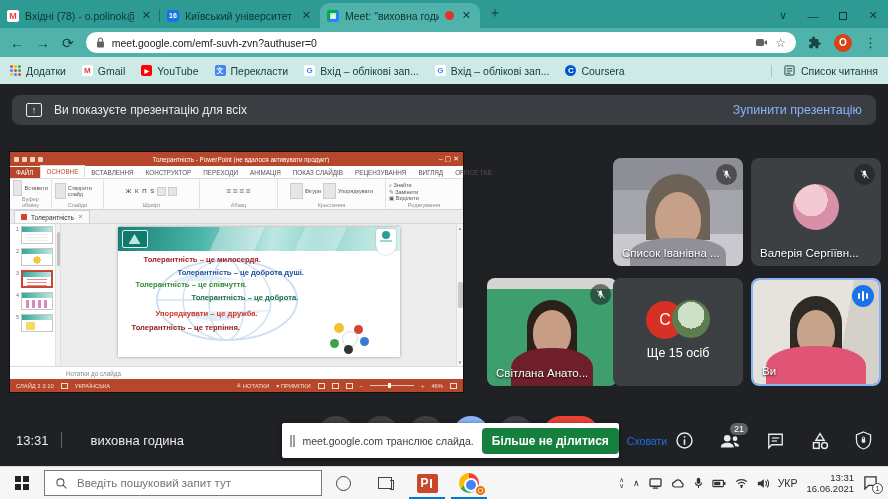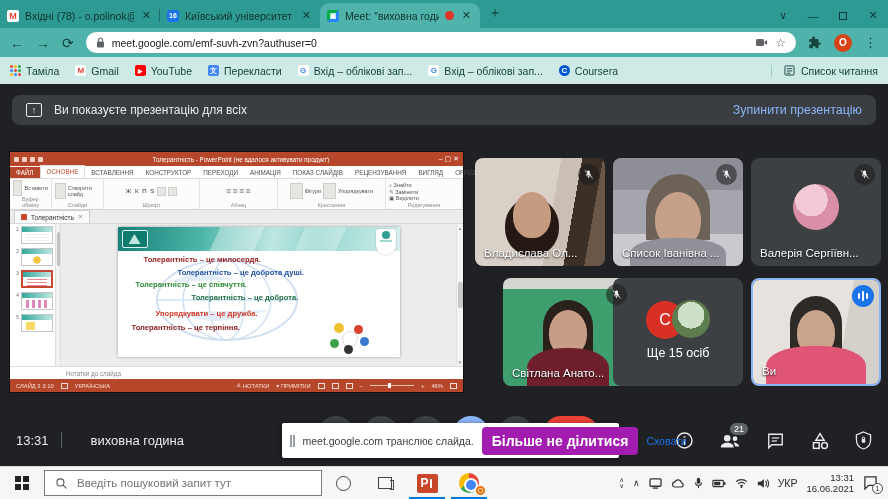--- a/index.html
+++ b/index.html
@@ -129,21 +129,21 @@
   .ctrl.end { width:56px; border-radius:20px; background:#ea4335; }
   .meet-right { position:absolute; right:16px; bottom:16px; display:flex; gap:25px; align-items:center; z-index:2; }
   .mr-ic { position:relative; display:flex; }
   .count-badge { position:absolute; top:-9px; right:-7px; background:#5f6368; color:#fff; font-size:9px; border-radius:9px; padding:1px 4px; }
 
   
   .share-popup { position:absolute; left:282px; top:339px; width:337px; height:35px; background:#fff; box-shadow:0 1px 5px rgba(0,0,0,.5); display:flex; align-items:center; gap:8px; padding:0 8px; z-index:5; border-radius:2px; }
   .grip { display:flex; gap:1.5px; }
   .grip i { width:1.5px; height:12px; background:#9aa0a6; }
   .sp-text { font-size:10.5px; color:#3c4043; white-space:nowrap; }
-  .sp-btn { background:#a21caf; color:#fff; font-size:14px; font-weight:bold; border:none; border-radius:4px; padding:6px 10px; white-space:nowrap; }
+  .sp-btn { background:#15803d; color:#fff; font-size:12px; font-weight:bold; border:none; border-radius:4px; padding:6px 10px; white-space:nowrap; }
   .sp-link { color:#1a73e8; font-size:10.5px; white-space:nowrap; }
 
   
   .taskbar { position:absolute; left:0; right:0; bottom:0; height:33px; background:#f6f6f6; border-top:1px solid #dadada; display:flex; align-items:center; color:#2a2a2a; }
   .start { width:44px; height:100%; display:flex; align-items:center; justify-content:center; }
   .winlogo { display:grid; grid-template-columns:6px 6px; grid-gap:1.5px; }
   .winlogo i { width:6px; height:6px; background:#222; }
   .tsearch { width:278px; height:26px; background:#fff; border:1px solid #7a7a7a; display:flex; align-items:center; gap:9px; padding:0 10px; }
   .tsearch input { border:none; outline:none; font-size:11.5px; color:#444; width:200px; font-family:"Liberation Sans",sans-serif; background:transparent; }
   .tb-ic { width:42px; height:100%; display:flex; align-items:center; justify-content:center; position:relative; }
@@ -225,21 +225,21 @@
           <i style="background:#ea4335"></i>
           <i style="background:#fbbc05"></i>
           <i style="background:#34a853"></i>
           <i style="background:#4285f4"></i>
           <i style="background:#ea4335"></i>
           <i style="background:#34a853"></i>
           <i style="background:#fbbc05"></i>
           <i style="background:#4285f4"></i>
           <i style="background:#ea4335"></i>
         </span>
-      <span>Таміла</span>
+      <span>Додатки</span>
     </span>
     <span class="bm">
         <span class="bm-ic" style="background:#fff;color:#ea4335;">M</span>
         <span>Gmail</span>
       </span>
     <span class="bm">
         <span class="bm-ic" style="background:#f00;font-size:6px;">▶</span>
         <span>YouTube</span>
       </span>
     <span class="bm">
@@ -454,34 +454,20 @@
           <span class="zoom-slider">
               <i></i>
             </span>
           <span>+</span>
           <span>46%</span>
           <span class="pst-box"></span>
         </span>
       </div>
     </div>
 
-    <div class="tile" style="left:475px;top:74px;">
-      <div class="vbg" style="background:linear-gradient(100deg,#d9d0c7 0 58%,#c9bfb5 58% 72%,#3c2f26 72% 86%,#6b5748 86%);"></div>
-      <div class="p-hair" style="left:44%;bottom:10px;width:54px;height:58px;background:#241a13;border-radius:48%;"></div>
-      <div class="p-head" style="left:44%;bottom:28px;background:#c59b80;"></div>
-      <div class="micoff">
-        <svg width="11" height="11" viewBox="0 0 24 24">
-            <path fill="#fff" d="M12 14a3 3 0 0 0 3-3V6a3 3 0 0 0-6 0v5a3 3 0 0 0 3 3z"></path>
-            <path d="M17 11a5 5 0 0 1-10 0" fill="none" stroke="#fff" stroke-width="1.6"></path>
-            <line x1="12" y1="16" x2="12" y2="20" stroke="#fff" stroke-width="1.6"></line>
-            <line x1="4" y1="3" x2="21" y2="20" stroke="#fff" stroke-width="2"></line>
-          </svg>
-      </div>
-      <span class="name">Владислава Ол...</span>
-    </div>
 
     <div class="tile" style="left:613px;top:74px;">
       <div class="vbg" style="background:linear-gradient(180deg,#8e8e96 0 30%,#a5a5ad 30% 70%,#c9c9cf 70%);"></div>
       <div class="p-hair" style="bottom:26px;width:64px;height:66px;background:#6d6258;"></div>
       <div class="p-head" style="bottom:18px;width:46px;height:56px;background:#c7a089;"></div>
       <div class="p-body" style="width:96px;height:34px;background:#8f9098;"></div>
       <div class="micoff">
         <svg width="11" height="11" viewBox="0 0 24 24">
             <path fill="#fff" d="M12 14a3 3 0 0 0 3-3V6a3 3 0 0 0-6 0v5a3 3 0 0 0 3 3z"></path>
             <path d="M17 11a5 5 0 0 1-10 0" fill="none" stroke="#fff" stroke-width="1.6"></path>
@@ -498,21 +484,21 @@
         <svg width="11" height="11" viewBox="0 0 24 24">
             <path fill="#fff" d="M12 14a3 3 0 0 0 3-3V6a3 3 0 0 0-6 0v5a3 3 0 0 0 3 3z"></path>
             <path d="M17 11a5 5 0 0 1-10 0" fill="none" stroke="#fff" stroke-width="1.6"></path>
             <line x1="12" y1="16" x2="12" y2="20" stroke="#fff" stroke-width="1.6"></line>
             <line x1="4" y1="3" x2="21" y2="20" stroke="#fff" stroke-width="2"></line>
           </svg>
       </div>
       <span class="name">Валерія Сергіївн...</span>
     </div>
 
-    <div class="tile" style="left:503px;top:194px;padding-left:24px;">
+    <div class="tile" style="left:487px;top:194px;padding-left:24px;">
       <div class="vbg" style="background:linear-gradient(180deg,#d5d5d2 0 10%,#3f9e6e 10%);"></div>
       <div class="p-hair" style="bottom:34px;width:50px;height:52px;background:#2b211b;"></div>
       <div class="p-head" style="bottom:30px;background:#c79d85;"></div>
       <div class="p-body" style="background:#6e1f2b;"></div>
       <div class="micoff">
         <svg width="11" height="11" viewBox="0 0 24 24">
             <path fill="#fff" d="M12 14a3 3 0 0 0 3-3V6a3 3 0 0 0-6 0v5a3 3 0 0 0 3 3z"></path>
             <path d="M17 11a5 5 0 0 1-10 0" fill="none" stroke="#fff" stroke-width="1.6"></path>
             <line x1="12" y1="16" x2="12" y2="20" stroke="#fff" stroke-width="1.6"></line>
             <line x1="4" y1="3" x2="21" y2="20" stroke="#fff" stroke-width="2"></line>

